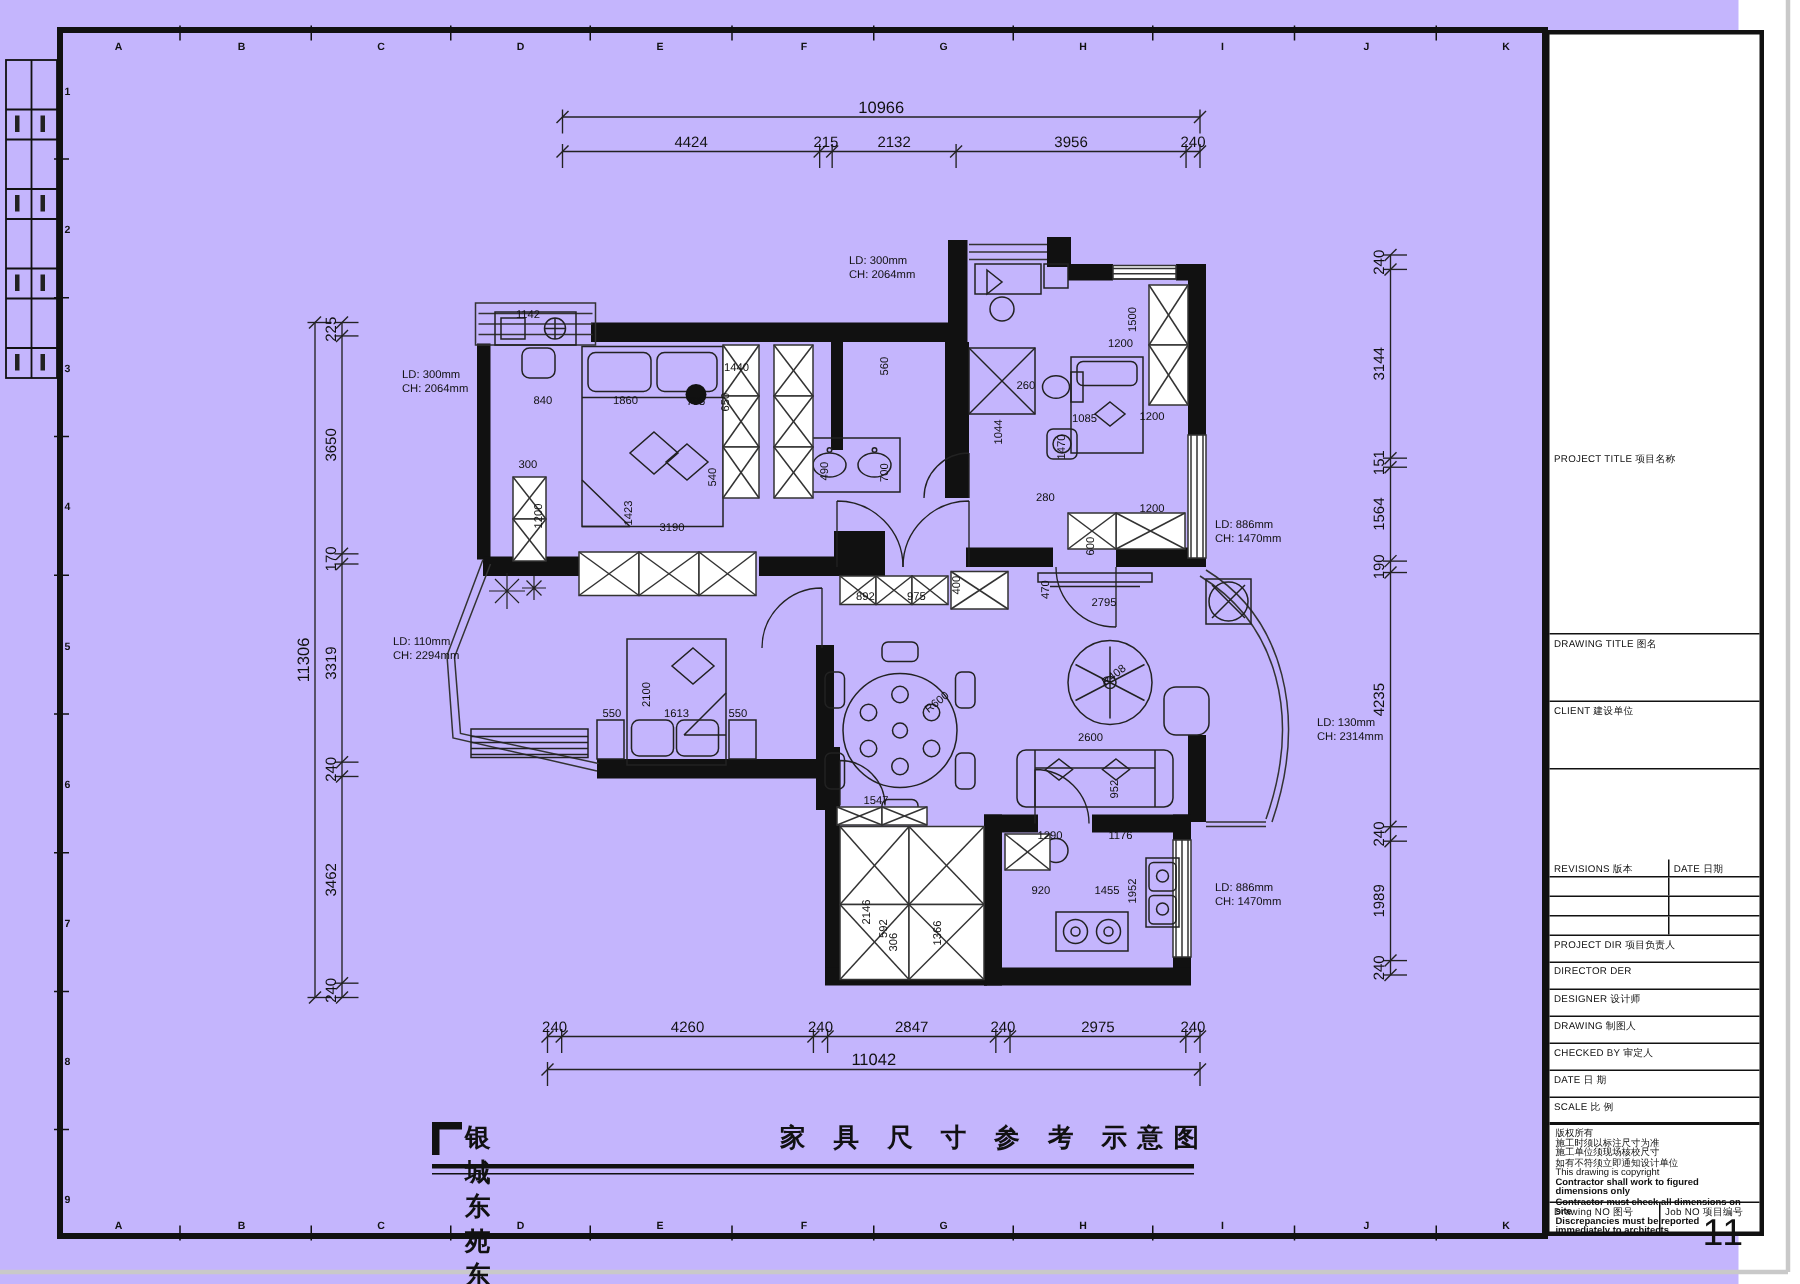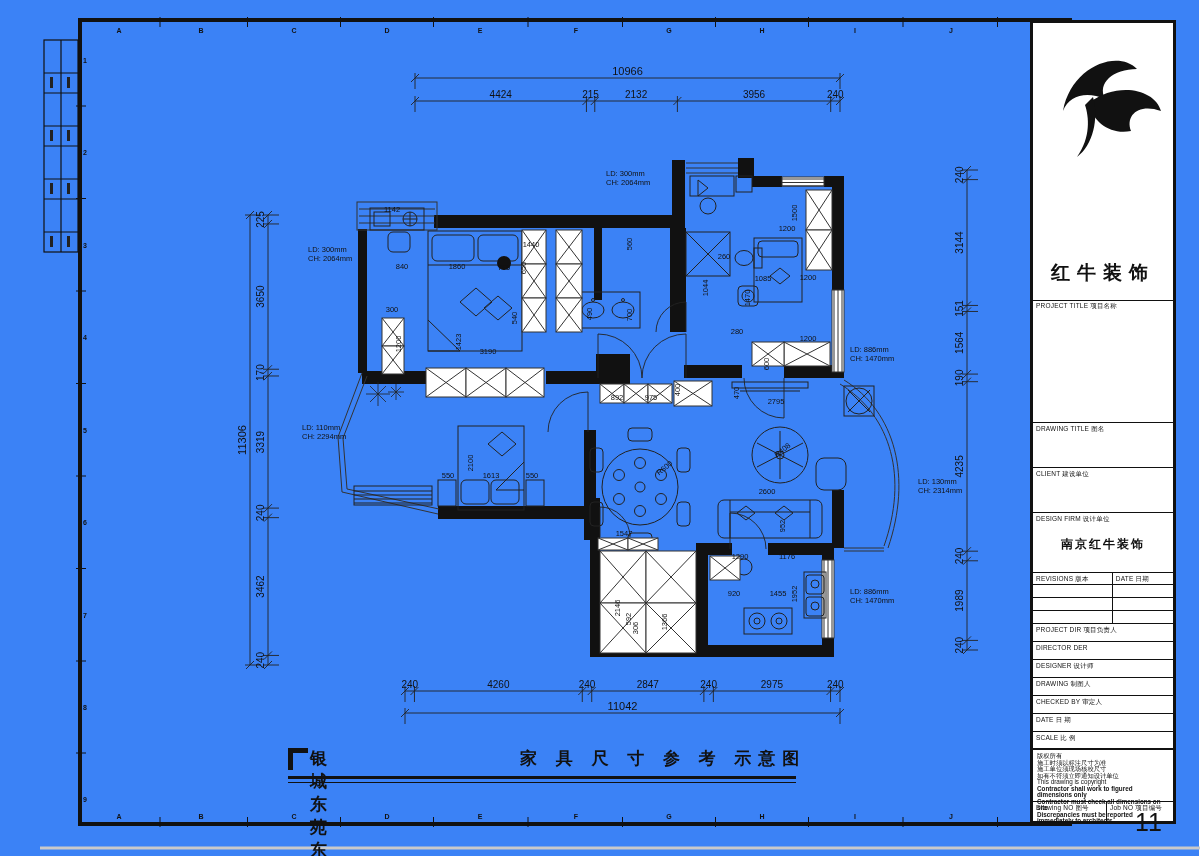--- a/index.html
+++ b/index.html
@@ -1,17 +1,17 @@
 <!DOCTYPE html>
 <html><head>
 <meta charset="utf-8">
 <style>
   html,body{margin:0;padding:0;background:#fff;width:1200px;height:856px;overflow:hidden;
     font-family:"Liberation Sans",sans-serif;color:#111;}
-  #sheet{position:absolute;left:0;top:0;width:1159px;height:856px;background:#3b82f6;padding-left:40px;}
+  #sheet{position:absolute;left:0;top:0;width:1159px;height:856px;background:#c4b5fd;}
   svg text{font-family:"Liberation Sans",sans-serif;fill:#111;}
   
   #titleblock{position:absolute;left:1030px;top:20px;width:146px;height:804px;
     border:3px solid #111;box-sizing:border-box;background:#fff;}
   .tb-sec{position:absolute;left:0;width:100%;box-sizing:border-box;border-bottom:1px solid #111;}
   .tb-label{font-size:6.5px;padding:2px 3px 0 3px;letter-spacing:.2px;white-space:nowrap;overflow:hidden;}
   #tb-logo{height:277px;border-bottom:1px solid #111;position:relative;}
   #tb-logo-text{position:absolute;left:0;bottom:14px;width:100%;text-align:center;
     font-size:19px;font-weight:700;letter-spacing:7px;white-space:nowrap;}
   #tb-firm-value{text-align:center;font-size:12px;font-weight:600;margin-top:12px;letter-spacing:2px;}
@@ -586,42 +586,28 @@
         <text x="45" y="618" text-anchor="middle" font-size="7" font-weight="bold" stroke="none">7</text>
         <line x1="36" y1="661" x2="46" y2="661" stroke-width="1"></line>
         <text x="45" y="710" text-anchor="middle" font-size="7" font-weight="bold" stroke="none">8</text>
         <line x1="36" y1="753" x2="46" y2="753" stroke-width="1"></line>
         <text x="45" y="802" text-anchor="middle" font-size="7" font-weight="bold" stroke="none">9</text>
       </g>
   </svg>
 
   
   <div id="titleblock">
-    <div id="tb-logo">
-      <svg width="140" height="200" viewBox="0 0 140 200" style="position:absolute;left:0;top:10px;">
-        <g fill="#111">
-          <path d="M30,78 C38,34 84,16 104,36 C80,36 64,50 72,66 C54,58 36,62 30,78 Z"></path>
-          <path d="M56,70 C84,48 122,56 128,78 C106,70 92,82 98,98 C78,102 60,90 56,70 Z"></path>
-          <path d="M60,64 C66,86 60,112 44,124 C58,104 56,84 52,72 Z"></path>
-        </g>
-      </svg>
-      <div id="tb-logo-text">红牛装饰</div>
-    </div>
     <div class="tb-sec" style="top:277px;height:123px;">
       <div class="tb-label">PROJECT TITLE 项目名称</div>
     </div>
     <div class="tb-sec" style="top:400px;height:45px;">
       <div class="tb-label">DRAWING TITLE 图名</div>
     </div>
     <div class="tb-sec" style="top:445px;height:45px;">
       <div class="tb-label">CLIENT 建设单位</div>
-    </div>
-    <div class="tb-sec" style="top:490px;height:60px;">
-      <div class="tb-label">DESIGN FIRM 设计单位</div>
-      <div id="tb-firm-value">南京红牛装饰</div>
     </div>
     <div class="tb-sec" style="top:550px;height:51px;">
       <div class="revhead">
         <span class="tb-label">REVISIONS 版本</span>
         <span class="tb-label">DATE 日期</span>
       </div>
       <div class="revrow">
           <span></span>
           <span></span>
         </div>

